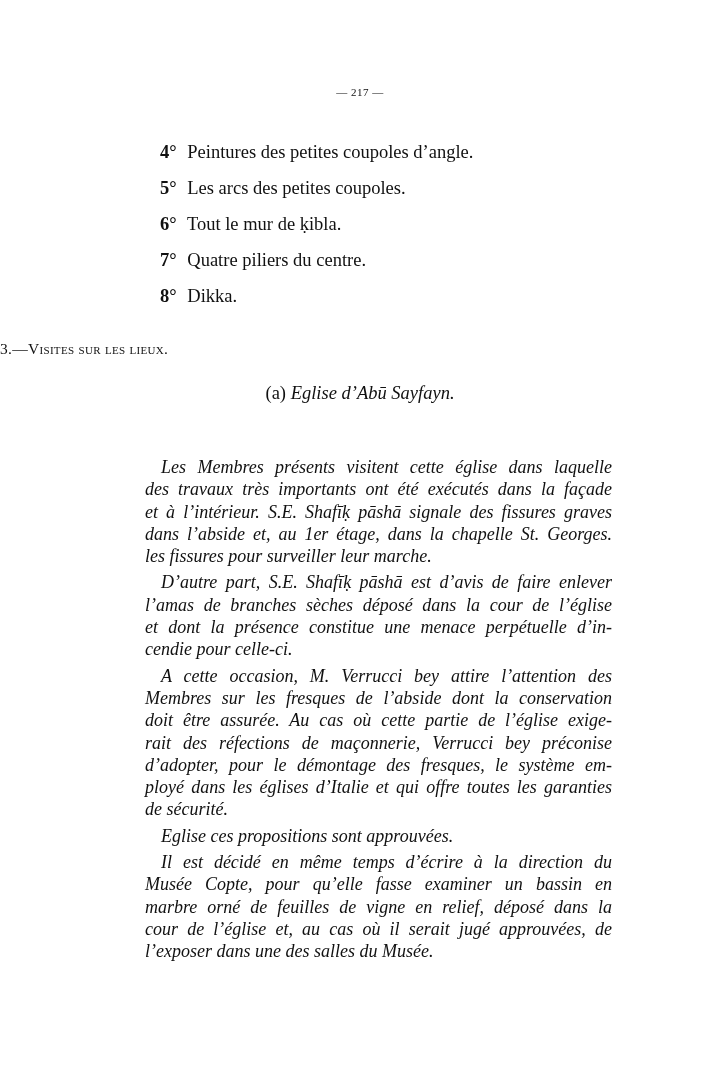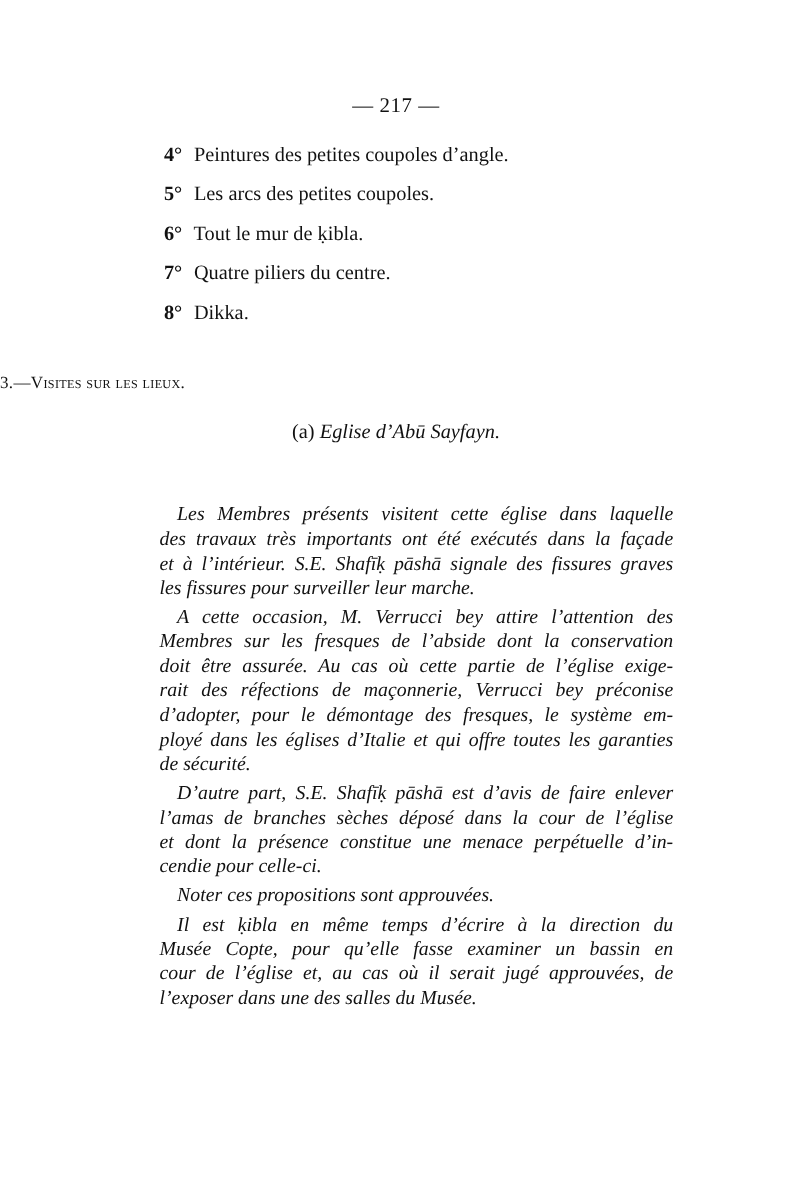--- a/index.html
+++ b/index.html
@@ -3,23 +3,23 @@
 <meta charset="utf-8">
 <style>
   html, body { margin: 0; padding: 0; background: #ffffff; }
   body {
     width: 720px; height: 1082px; position: relative; overflow: hidden;
     font-family: "Liberation Serif", "DejaVu Serif", serif;
     color: #111111;
   }
   .page-number {
     position: absolute; top: 86px; left: 0; width: 720px; text-align: center;
-    font-size: 19px; letter-spacing: 0.5px; font-family: Liberation Serif, serif;
+    font-size: 11px; letter-spacing: 0.5px; font-family: Liberation Serif, serif;
   }
-  .list { position: absolute; left: 144px; top: 118px; width: 480px; margin: 5px; padding: 0; list-style: none; }
+  .list { position: absolute; left: 144px; top: 118px; width: 480px; margin: 16px; padding: 0; list-style: none; }
   .list li { font-size: 18.5px; height: 36px; line-height: 36px; white-space: nowrap; }
   .list .num { font-weight: bold; margin-right: 6px; }
   .section-title {
     position: absolute; top: 340px; left: 0; width: 600px; text-align: left;
     font-size: 15.5px; font-variant: small-caps; letter-spacing: 0.3px;
   }
   .subsection {
     position: absolute; top: 383px; left: 0; width: 720px; text-align: center;
     font-size: 18.5px;
   }
@@ -51,39 +51,41 @@
 <div class="subsection">
   <span>(a)</span>
   <em>Eglise d’Abū Sayfayn.</em>
 </div>
 
 <div class="body-text">
   <p>
     <span class="line indent">Les Membres présents visitent cette église dans laquelle</span>
     <span class="line">des travaux très importants ont été exécutés dans la façade</span>
     <span class="line">et à l’intérieur.  S.E. Shafīḳ pāshā signale des fissures graves</span>
+    <span class="line">dans l’abside et, au 1er étage, dans la chapelle St. Georges.</span>
     <span class="line last">les fissures pour surveiller leur marche.</span>
+  </p>
+  <p>
+    <span class="line indent">D’autre part, S.E. Shafīḳ pāshā est d’avis de faire enlever</span>
+    <span class="line">l’amas de branches sèches déposé dans la cour de l’église</span>
+    <span class="line">et dont la présence constitue une menace perpétuelle d’in-</span>
+    <span class="line last">cendie pour celle-ci.</span>
   </p>
   <p>
     <span class="line indent">A cette occasion, M. Verrucci bey attire l’attention des</span>
     <span class="line">Membres sur les fresques de l’abside dont la conservation</span>
     <span class="line">doit être assurée.  Au cas où cette partie de l’église exige-</span>
     <span class="line">rait des réfections de maçonnerie, Verrucci bey préconise</span>
     <span class="line">d’adopter, pour le démontage des fresques, le système em-</span>
     <span class="line">ployé dans les églises d’Italie et qui offre toutes les garanties</span>
     <span class="line last">de sécurité.</span>
   </p>
   <p>
-    <span class="line indent">D’autre part, S.E. Shafīḳ pāshā est d’avis de faire enlever</span>
-    <span class="line">l’amas de branches sèches déposé dans la cour de l’église</span>
-    <span class="line">et dont la présence constitue une menace perpétuelle d’in-</span>
-    <span class="line last">cendie pour celle-ci.</span>
+    <span class="line indent last">Eglise ces propositions sont approuvées.</span>
   </p>
   <p>
-    <span class="line indent last">Noter ces propositions sont approuvées.</span>
-  </p>
-  <p>
-    <span class="line indent">Il est ḳibla en même temps d’écrire à la direction du</span>
+    <span class="line indent">Il est décidé en même temps d’écrire à la direction du</span>
     <span class="line">Musée Copte, pour qu’elle fasse examiner un bassin en</span>
+    <span class="line">marbre orné de feuilles de vigne en relief, déposé dans la</span>
     <span class="line">cour de l’église et, au cas où il serait jugé approuvées, de</span>
     <span class="line last">l’exposer dans une des salles du Musée.</span>
   </p>
 </div>
 
 </body></html>

